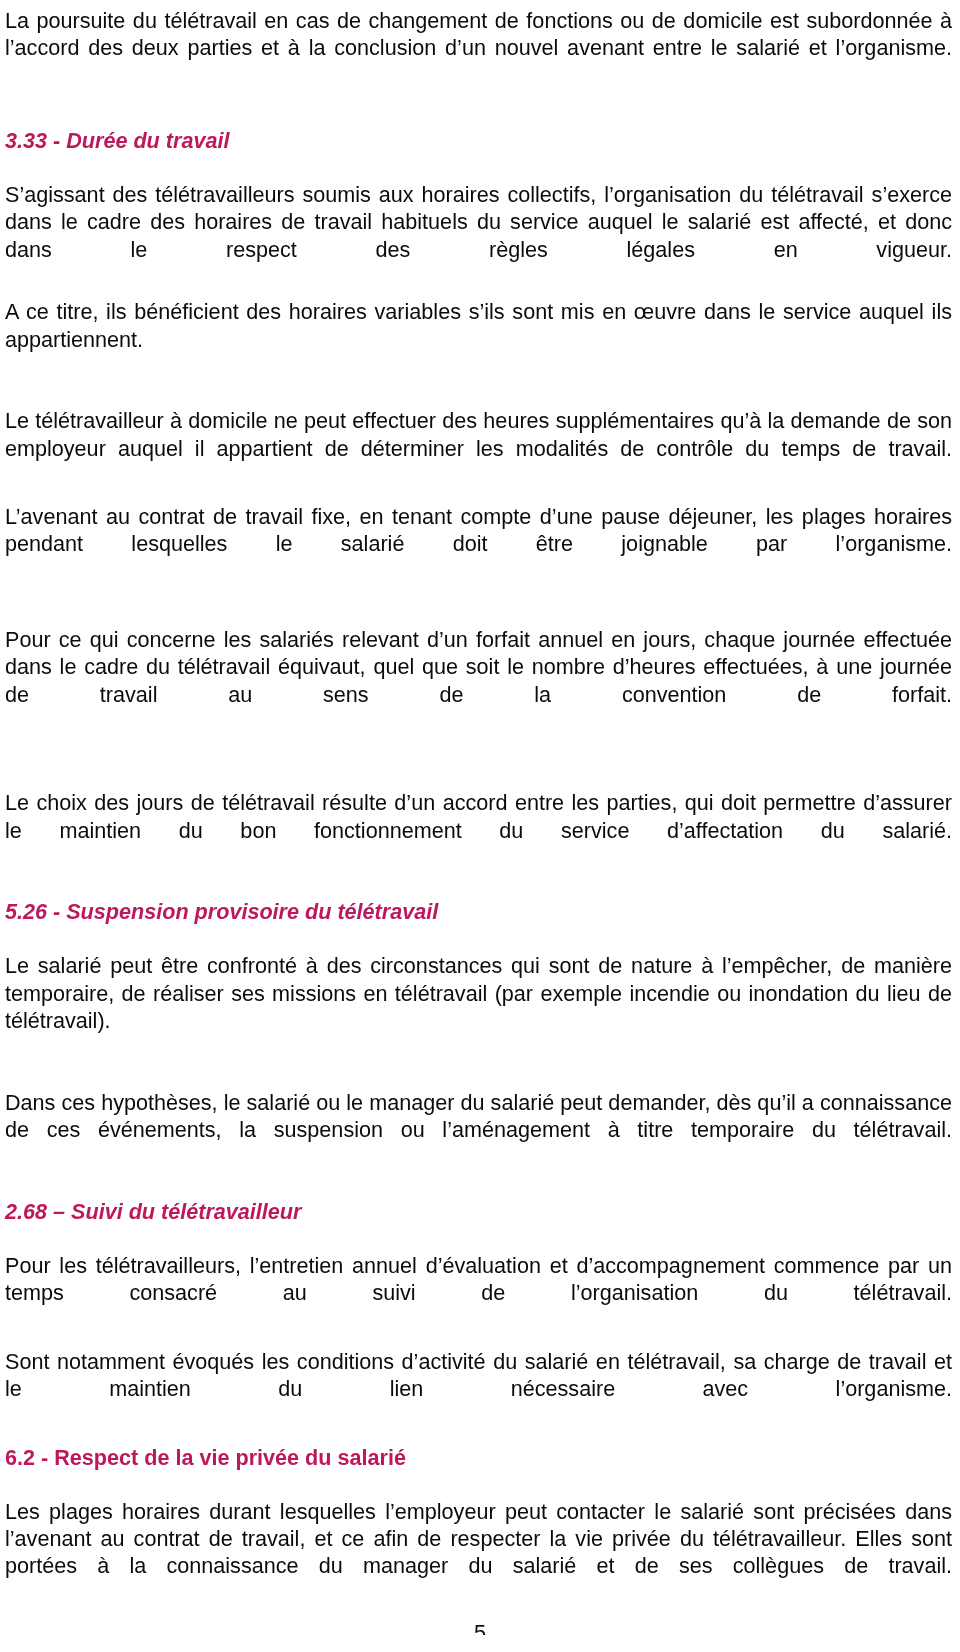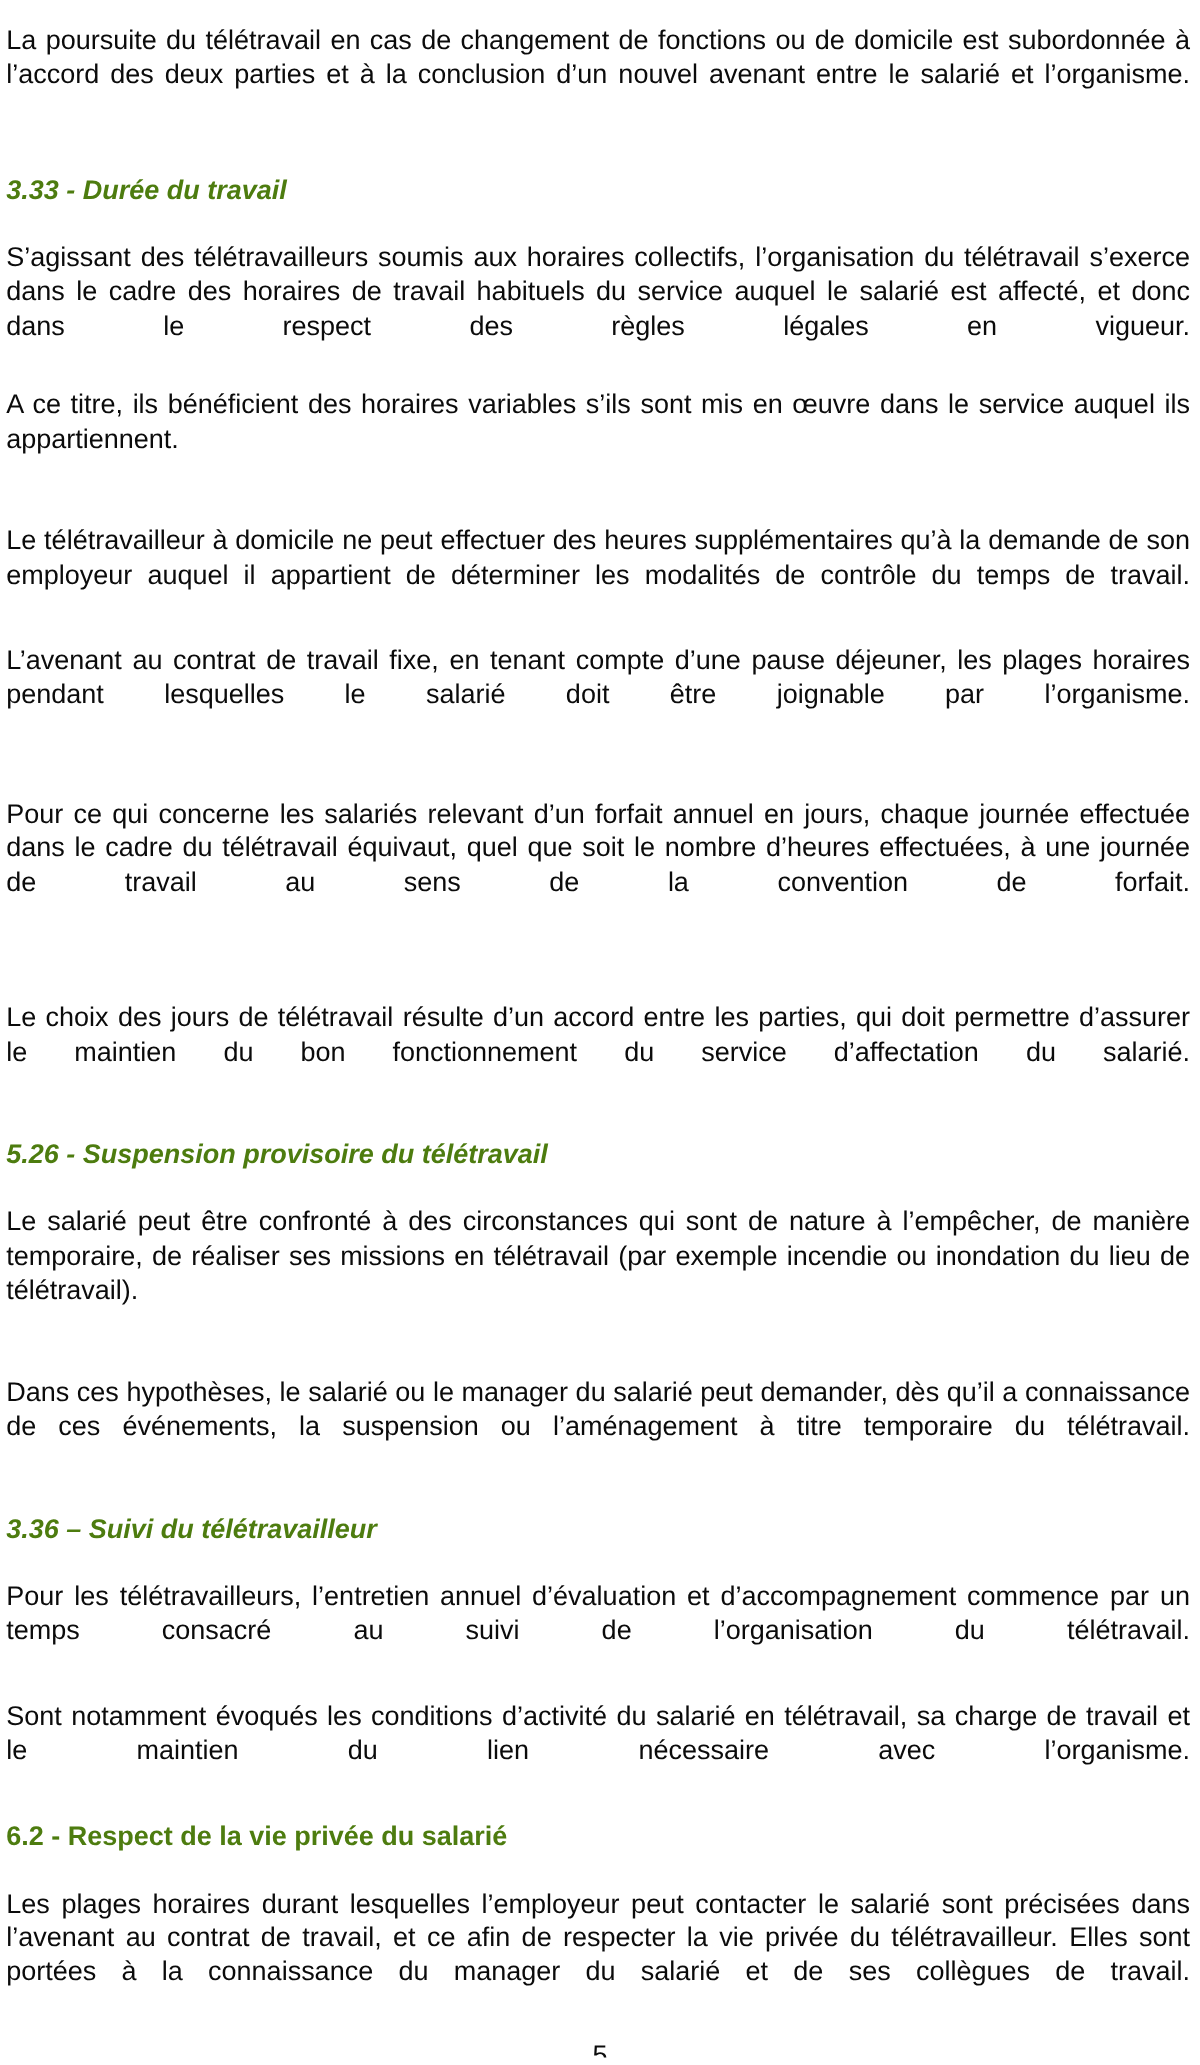--- a/index.html
+++ b/index.html
@@ -10,21 +10,21 @@
   }
   body {
     font-family: "Liberation Sans", sans-serif;
     color: #0b0b0b;
     -webkit-font-smoothing: none;
   }
   .page {
     position: relative;
     width: 960px;
     height: 1628px;
-    margin: 18px auto;
+    margin: 7px auto;
     background: #ffffff;
     overflow: hidden;
     box-sizing: border-box;
   }
   .content {
     position: absolute;
     left: 5px;
     top: 0px;
     width: 947px;
   }
@@ -44,21 +44,21 @@
     display: inline-block;
     width: 100%;
   }
   h2.section-heading {
     margin: 0;
     font-size: 21.6px;
     line-height: 27.3px;
     font-weight: bold;
     font-style: italic;
     text-align: left;
-    color: #4d7c0f;
+    color: #be185d;
   }
   h2.section-heading.upright {
     font-style: normal;
   }
   .gap-sm { height: 14px; }
   .gap-md { height: 27px; }
   .gap-lg { height: 38px; }
   .gap-xs { height: 8px; }
   .page-number {
     position: absolute;
@@ -122,21 +122,21 @@
     <div class="gap-md"></div>
 
     <p class="body-text">Le salarié peut être confronté à des circonstances qui sont de nature à l’empêcher, de manière temporaire, de réaliser ses missions en télétravail (par exemple incendie ou inondation du lieu de télétravail).</p>
 
     <div class="gap-md"></div>
 
     <p class="body-text">Dans ces hypothèses, le salarié ou le manager du salarié peut demander, dès qu’il a connaissance de ces événements, la suspension ou l’aménagement à titre temporaire du télétravail.</p>
 
     <div class="gap-md"></div>
 
-    <h2 class="section-heading">3.36 – Suivi du télétravailleur</h2>
+    <h2 class="section-heading">2.68 – Suivi du télétravailleur</h2>
 
     <div class="gap-md"></div>
 
     <p class="body-text">Pour les télétravailleurs, l’entretien annuel d’évaluation et d’accompagnement commence par un temps consacré au suivi de l’organisation du télétravail.</p>
 
     <div class="gap-sm"></div>
 
     <p class="body-text">Sont notamment évoqués les conditions d’activité du salarié en télétravail, sa charge de travail et le maintien du lien nécessaire avec l’organisme.</p>
 
     <div class="gap-sm"></div>

